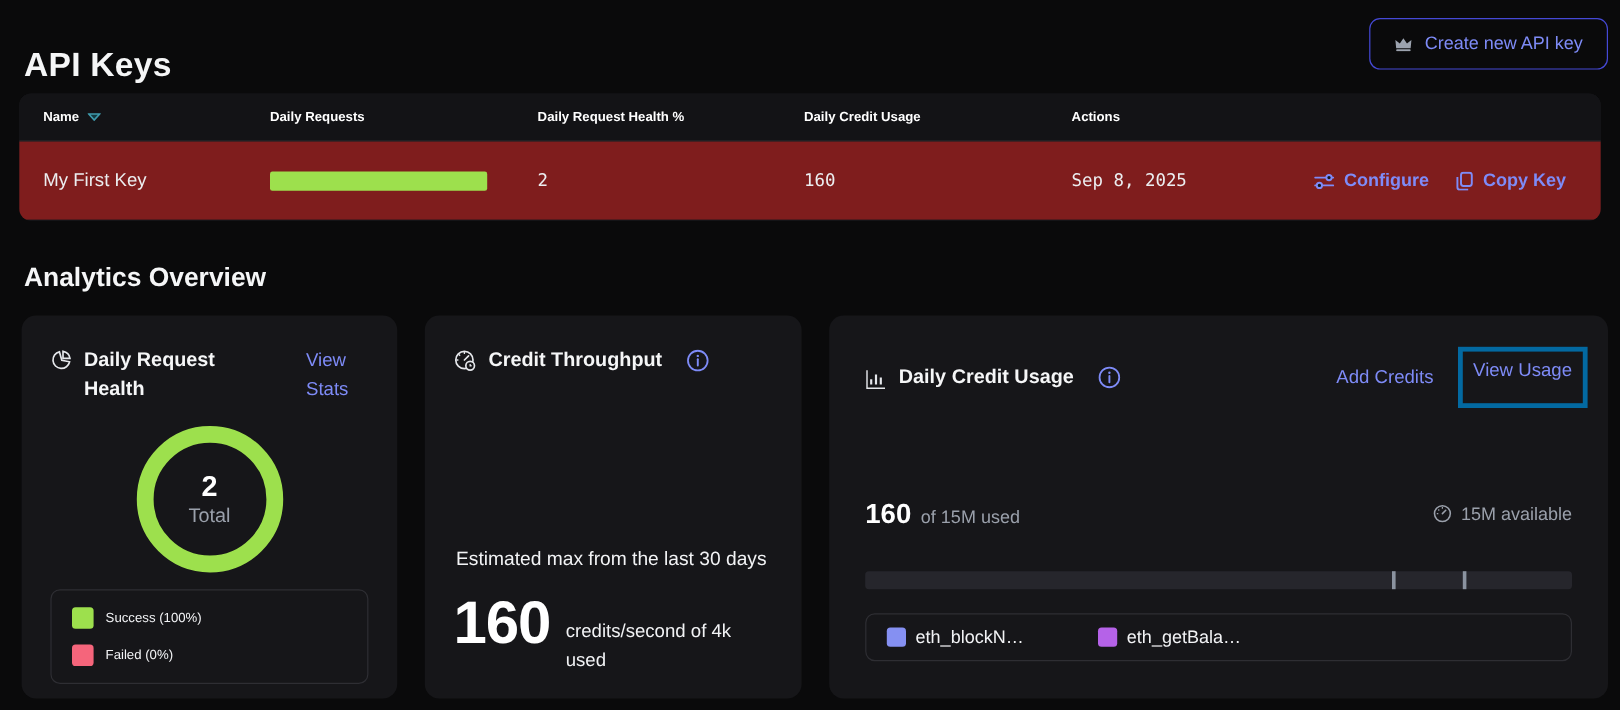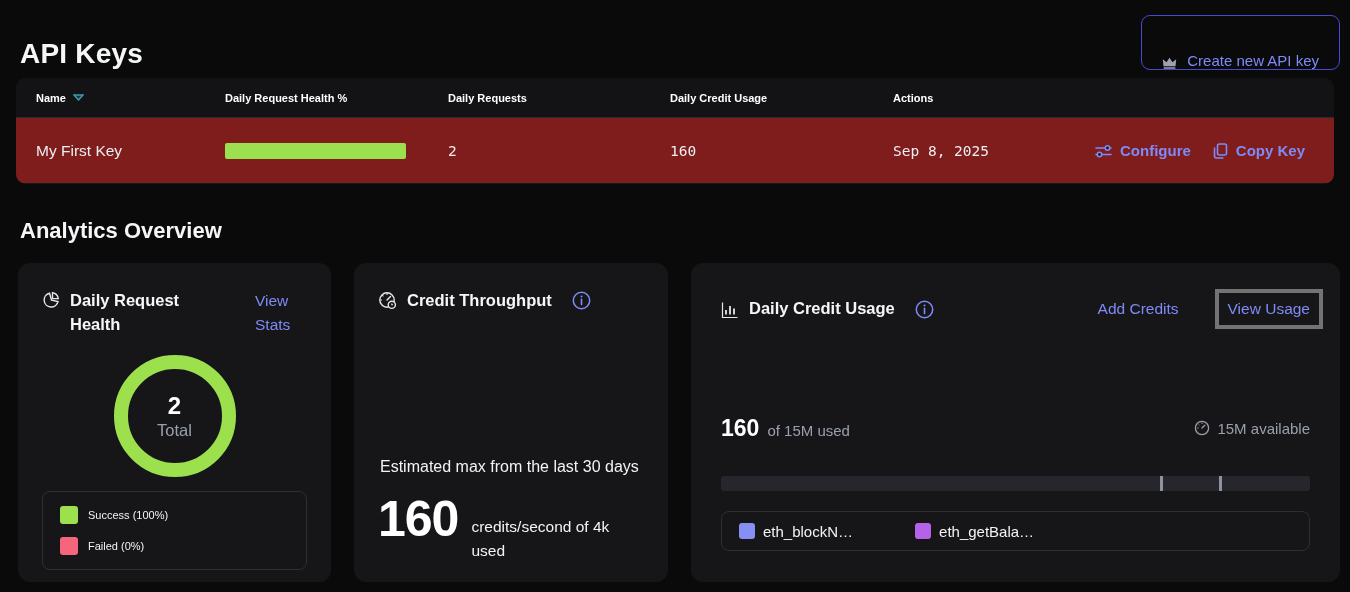--- a/index.html
+++ b/index.html
@@ -13,22 +13,22 @@
   }
   svg { display:block; }
 
   
   .page-title {
     position:absolute; left:20px; top:38px;
     font-size:28px; font-weight:700; letter-spacing:.2px;
   }
   .create-btn {
     position:absolute; right:10px; top:15px;
-    height:55px; padding:0 20px;
-    display:flex; align-items:flex-end; gap:10px;
+    height:43px; padding:0 20px;
+    display:flex; align-items:center; gap:10px;
     background:transparent;
     border:1.5px solid #4549d6; border-radius:9px;
     color:#7e8bf7; font-size:15px; font-weight:500;
     font-family:"Liberation Sans", sans-serif;
     cursor:pointer;
   }
 
   
   .key-table {
     position:absolute; left:16px; top:78px;
@@ -103,21 +103,21 @@
   
   .ct-sub { position:absolute; left:26px; top:183px; font-size:16px; color:#f2f3f5;margin-top:12px; }
   .ct-row { position:absolute; left:24px; top:212px; display:flex; align-items:center; gap:13px; }
   .ct-value { font-size:50px; font-weight:700; letter-spacing:-1px; color:#fff; }
   .ct-suffix { width:175px; font-size:15.5px; line-height:1.55; color:#f2f3f5;margin-top:40px; }
 
   
   .links-right { margin-left:auto; display:flex; align-items:center; }
   .add-credits { margin-right:20px; }
   .view-usage-box {
-    border:4px solid #737373; padding:4px 9px 4px 9px; margin-right:-13px;margin-left:16px;
+    border:4px solid #0369a1; padding:4px 9px 15px 9px; margin-right:-13px;
   }
   .usage-row {
     position:absolute; left:30px; right:30px; top:152px;
     display:flex; justify-content:space-between; align-items:baseline;
   }
   .usage-left { display:flex; align-items:baseline; gap:8px; }
   .usage-value { font-size:23px; font-weight:700; color:#fff; }
   .usage-of { font-size:15px; color:#9aa0ab; }
   .available { display:flex; align-items:center; gap:7px; font-size:15px; color:#9aa0ab; }
   .progress { position:absolute; left:30px; right:30px; top:213px; height:15px;
@@ -150,22 +150,22 @@
 <div class="key-table">
   <div class="t-head">
     <div class="th">
       <span>Name</span>
       <span>
         <svg width="11" height="7" viewBox="0 0 11 7" fill="none">
           <path d="M1 1 L10 1 L5.5 6 Z" stroke="#3f9aac" stroke-width="1.4" fill="#123a42"></path>
         </svg>
       </span>
     </div>
+    <div class="th">Daily Requests</div>
     <div class="th">Daily Request Health %</div>
-    <div class="th">Daily Requests</div>
     <div class="th">Daily Credit Usage</div>
     <div class="th">Actions</div>
   </div>
   <div class="t-row">
     <div class="t-cell">My First Key</div>
     <div class="t-cell">
       <div class="health-bar" style="background: rgb(157, 224, 77);"></div>
     </div>
     <div class="t-cell num">2</div>
     <div class="t-cell num">160</div>

